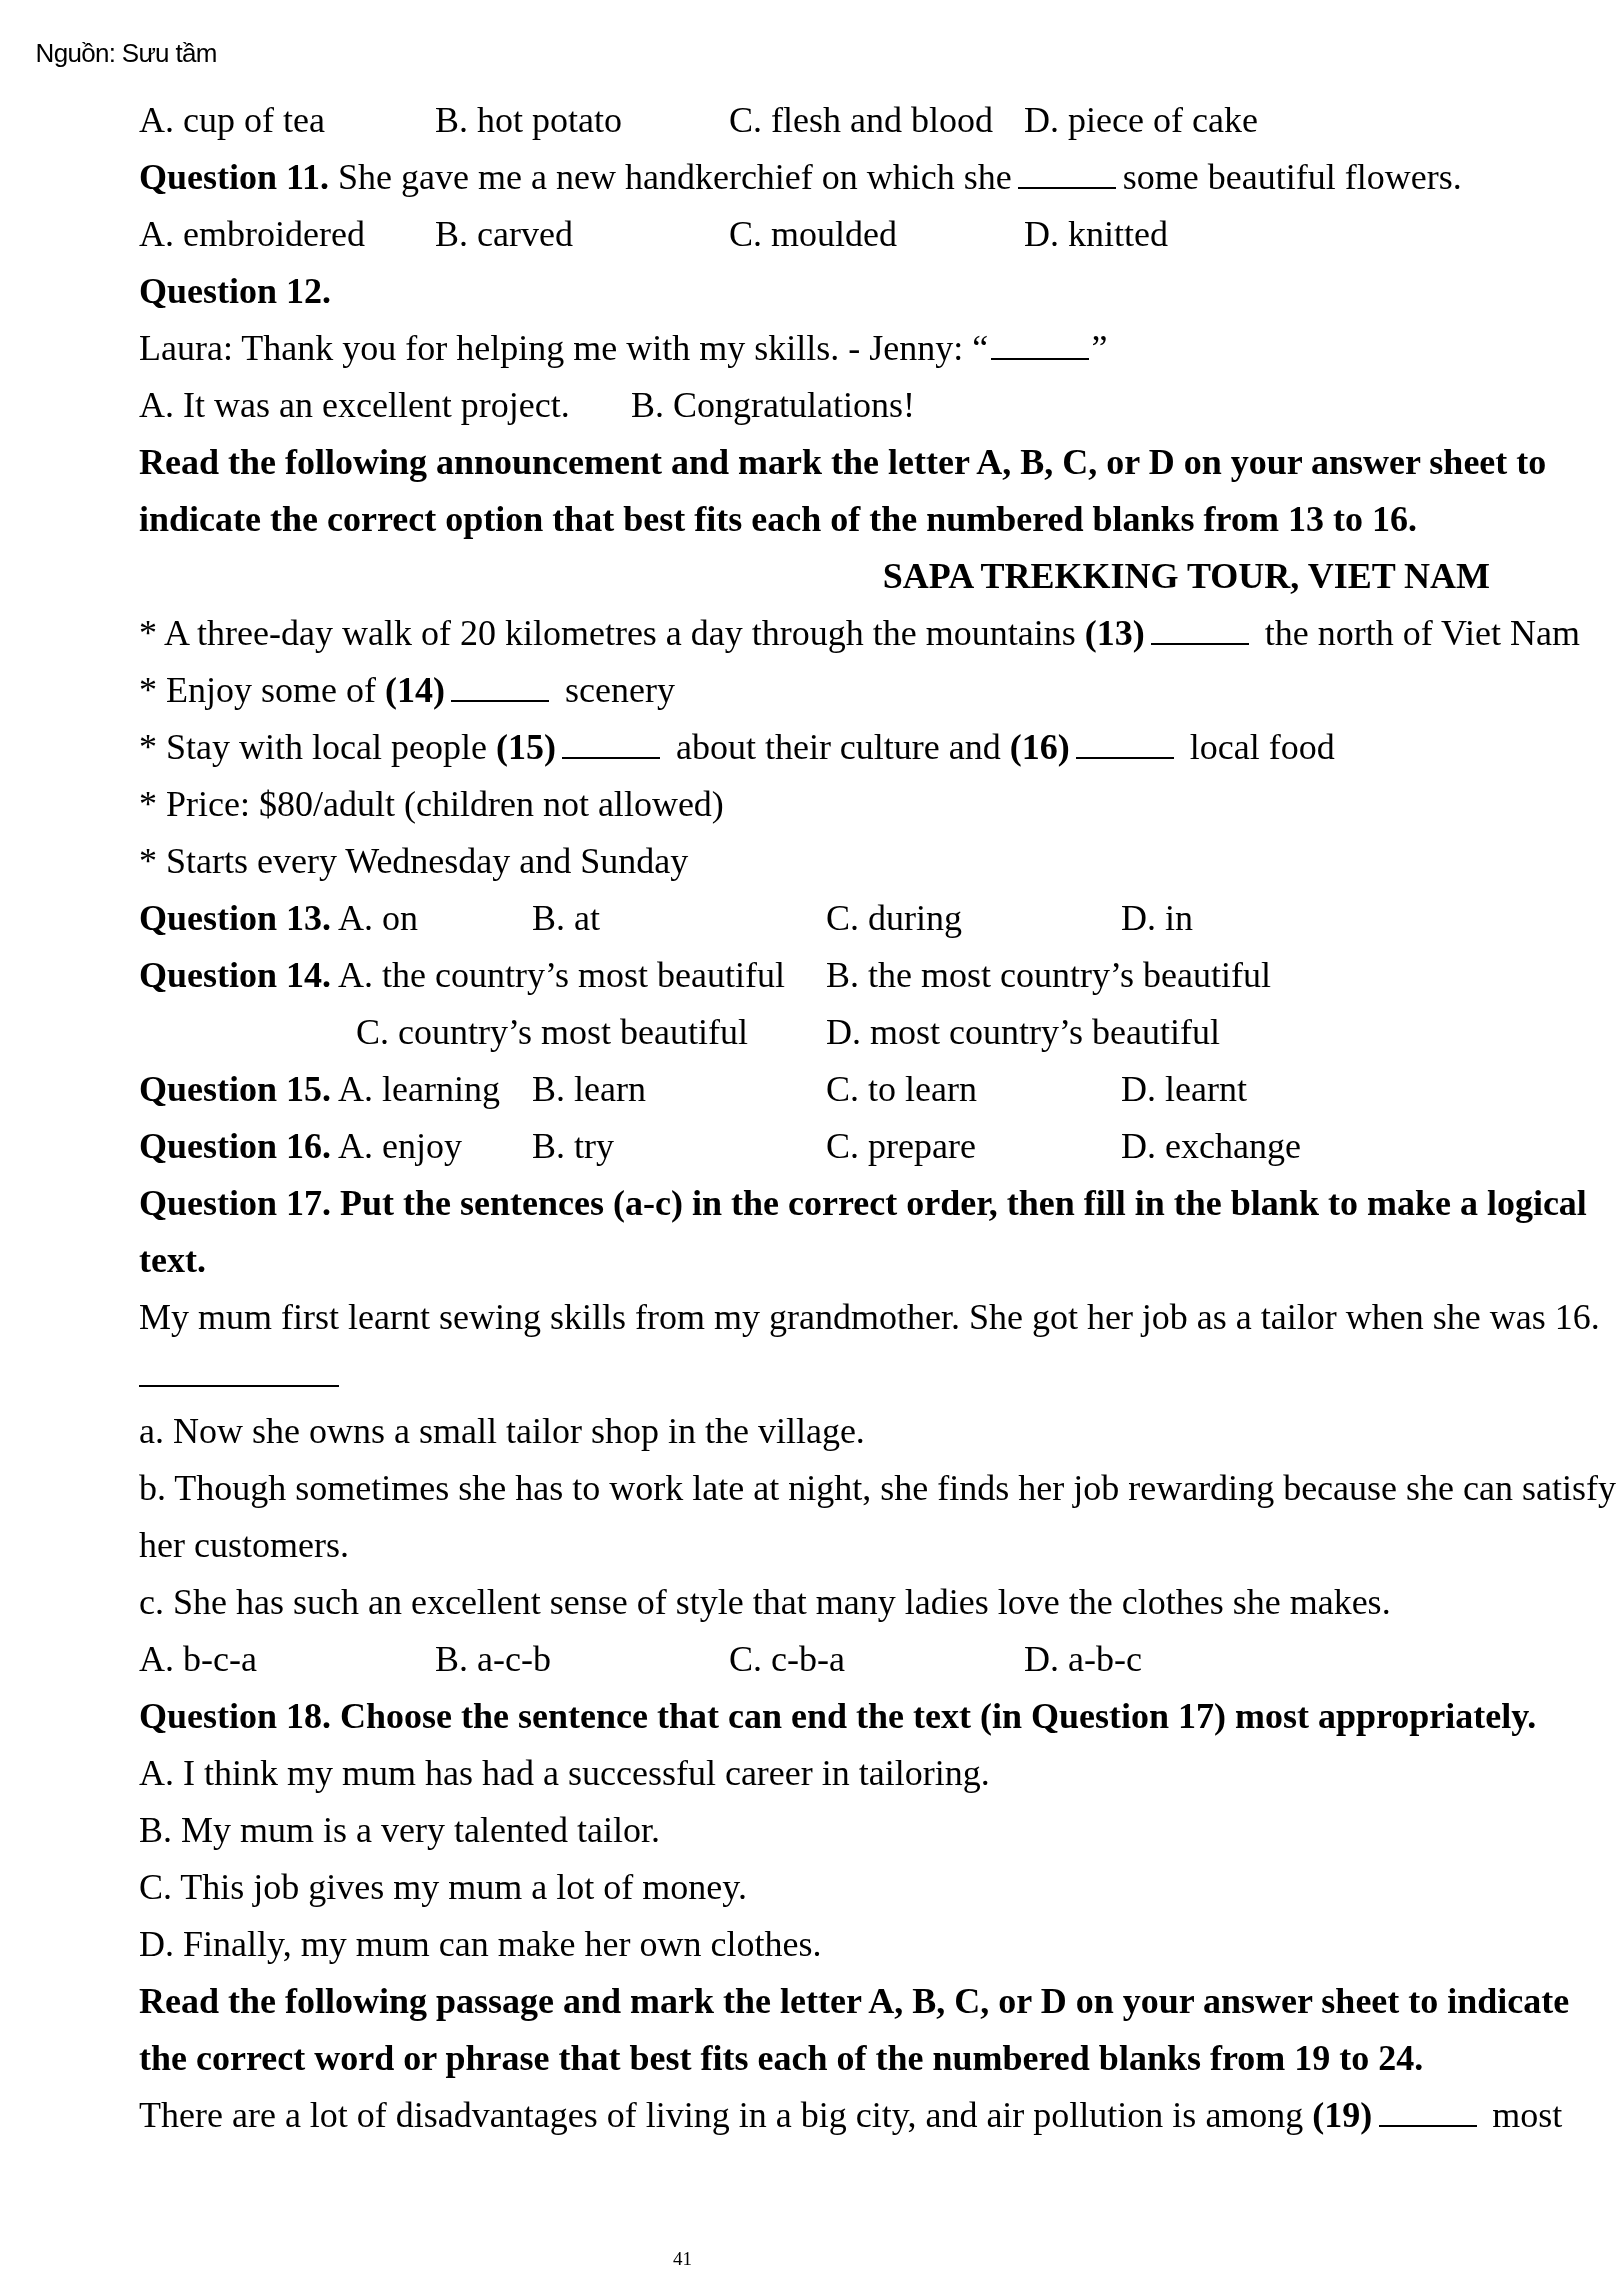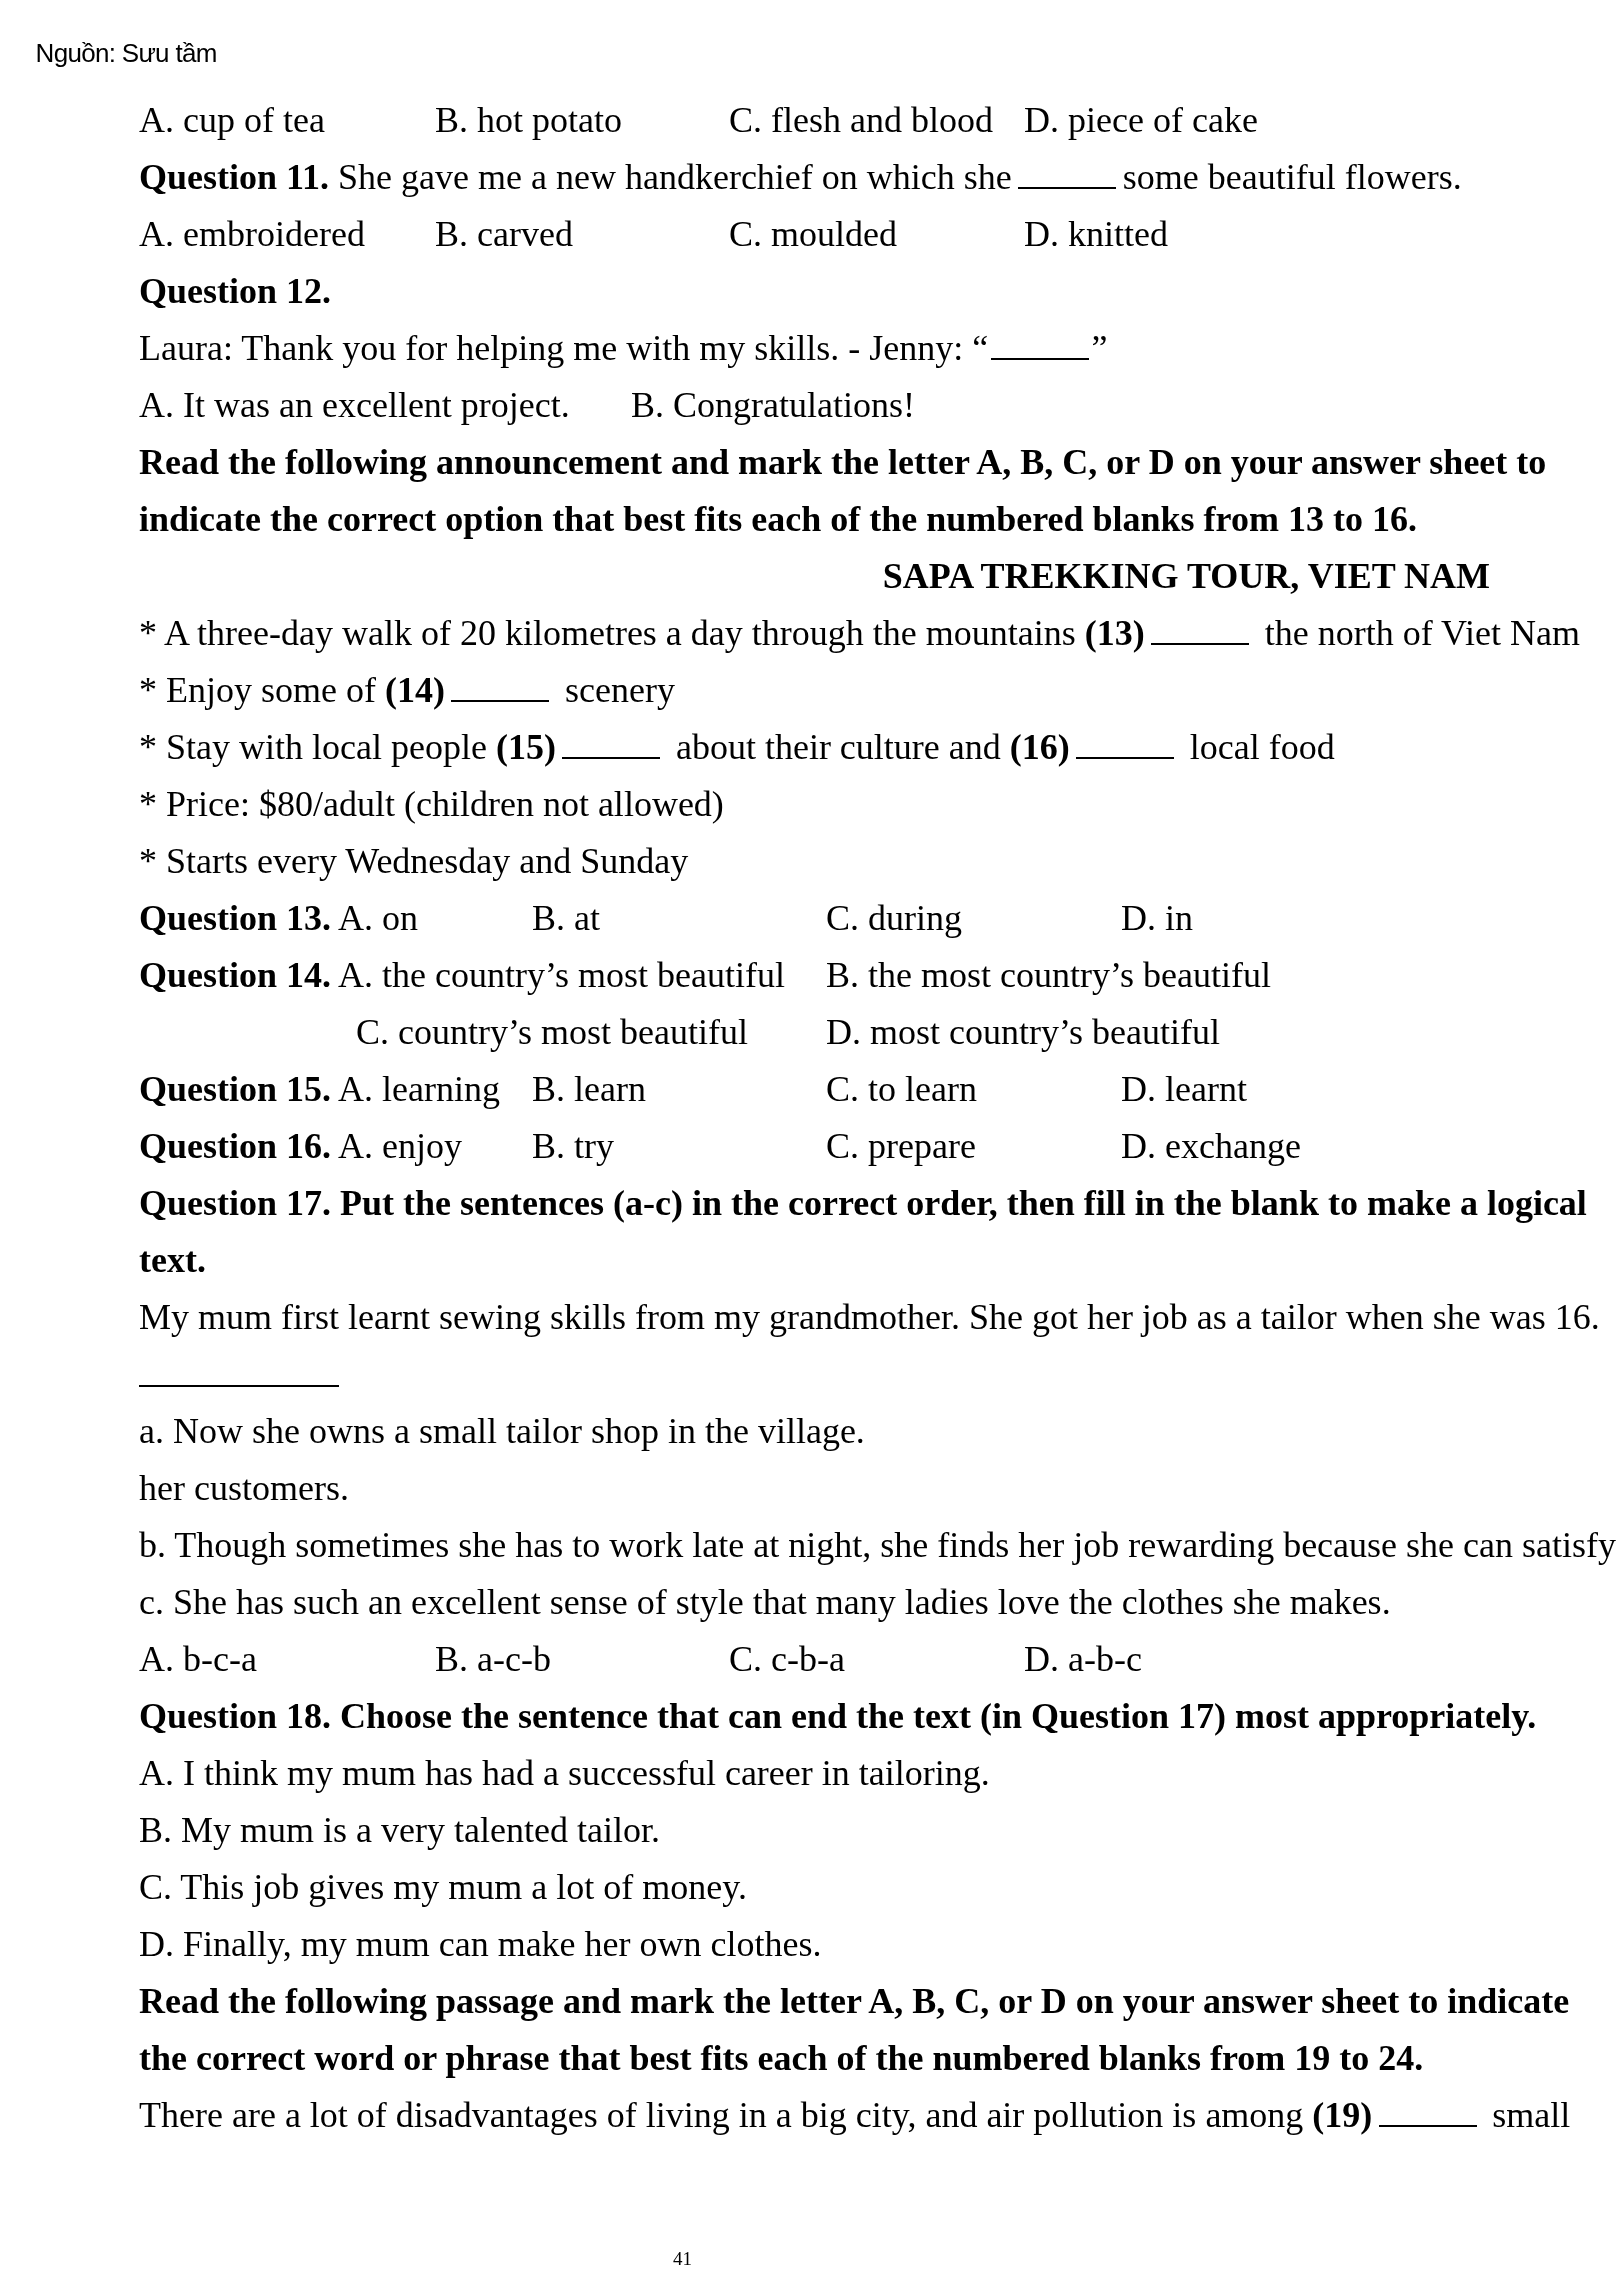--- a/index.html
+++ b/index.html
@@ -111,39 +111,39 @@
 
   <div class="line justify">
     <span class="b">Question 17.</span> <span class="b i">Put the sentences (a-c) in the correct order, then fill in the blank to make a logical</span>
   </div>
   <div class="line b i">text.</div>
   <div class="line justify">My mum first learnt sewing skills from my grandmother. She got her job as a tailor when she was 16.</div>
   <div class="line">
     <span class="answer-blank"></span>
   </div>
   <div class="line">a. Now she owns a small tailor shop in the village.</div>
+  <div class="line justify">b. Though sometimes she has to work late at night, she finds her job rewarding because she can satisfy</div>
   <div class="line">her customers.</div>
-  <div class="line justify">b. Though sometimes she has to work late at night, she finds her job rewarding because she can satisfy</div>
   <div class="line">c. She has such an excellent sense of style that many ladies love the clothes she makes.</div>
   <div class="line">
     <span class="col c0">A. b-c-a</span>
     <span class="col c1">B. a-c-b</span>
     <span class="col c2">C. c-b-a</span>
     <span class="col c3">D. a-b-c</span>
   </div>
 
   <div class="line">
     <span class="b">Question 18.</span> <span class="b i">Choose the sentence that can end the text (in Question 17) most appropriately.</span>
   </div>
   <div class="line">A. I think my mum has had a successful career in tailoring.</div>
   <div class="line">B. My mum is a very talented tailor.</div>
   <div class="line">C. This job gives my mum a lot of money.</div>
   <div class="line">D. Finally, my mum can make her own clothes.</div>
 
   <div class="line b justify">Read the following passage and mark the letter A, B, C, or D on your answer sheet to indicate</div>
   <div class="line b">the correct word or phrase that best fits each of the numbered blanks from 19 to 24.</div>
   <div class="line justify">
-    <span>There are a lot of disadvantages of living in a big city, and air pollution is among </span><span class="b">(19)</span><span class="blank"></span><span> small</span>
+    <span>There are a lot of disadvantages of living in a big city, and air pollution is among </span><span class="b">(19)</span><span class="blank"></span><span> most</span>
   </div>
 </div>
 
 <div class="page-number">41</div>
 
 
 </body></html>

